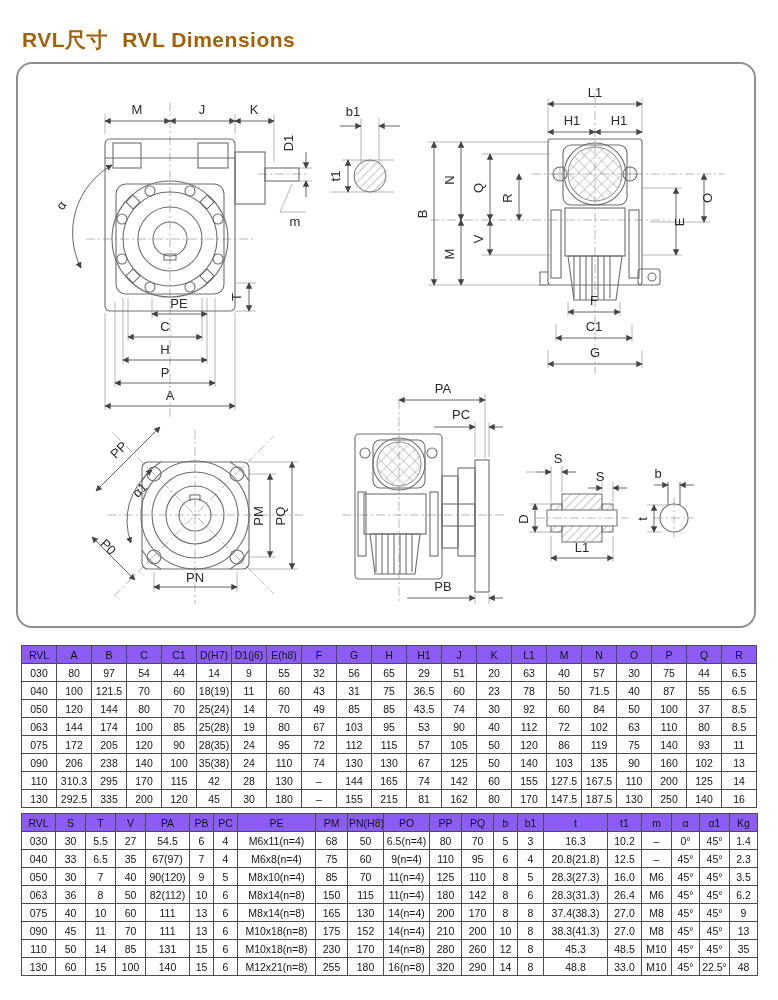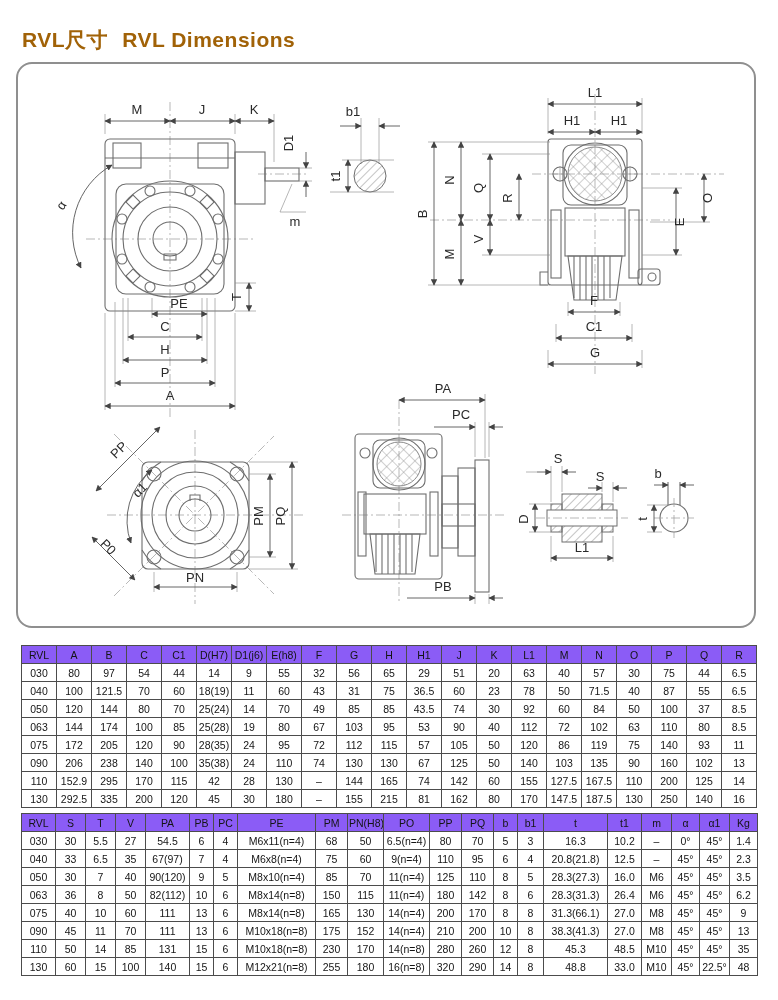--- a/index.html
+++ b/index.html
@@ -486,21 +486,21 @@
         <td>140</td>
         <td>103</td>
         <td>135</td>
         <td>90</td>
         <td>160</td>
         <td>102</td>
         <td>13</td>
       </tr>
       <tr>
         <td>110</td>
-        <td>152.9</td>
+        <td>310.3</td>
         <td>295</td>
         <td>170</td>
         <td>115</td>
         <td>42</td>
         <td>28</td>
         <td>130</td>
         <td>–</td>
         <td>144</td>
         <td>165</td>
         <td>74</td>
@@ -691,21 +691,21 @@
         <td>13</td>
         <td>6</td>
         <td>M8x14(n=8)</td>
         <td>165</td>
         <td>130</td>
         <td>14(n=4)</td>
         <td>200</td>
         <td>170</td>
         <td>8</td>
         <td>8</td>
-        <td>31.3(66.1)</td>
+        <td>37.4(38.3)</td>
         <td>27.0</td>
         <td>M8</td>
         <td>45°</td>
         <td>45°</td>
         <td>9</td>
       </tr>
       <tr>
         <td>090</td>
         <td>45</td>
         <td>11</td>

